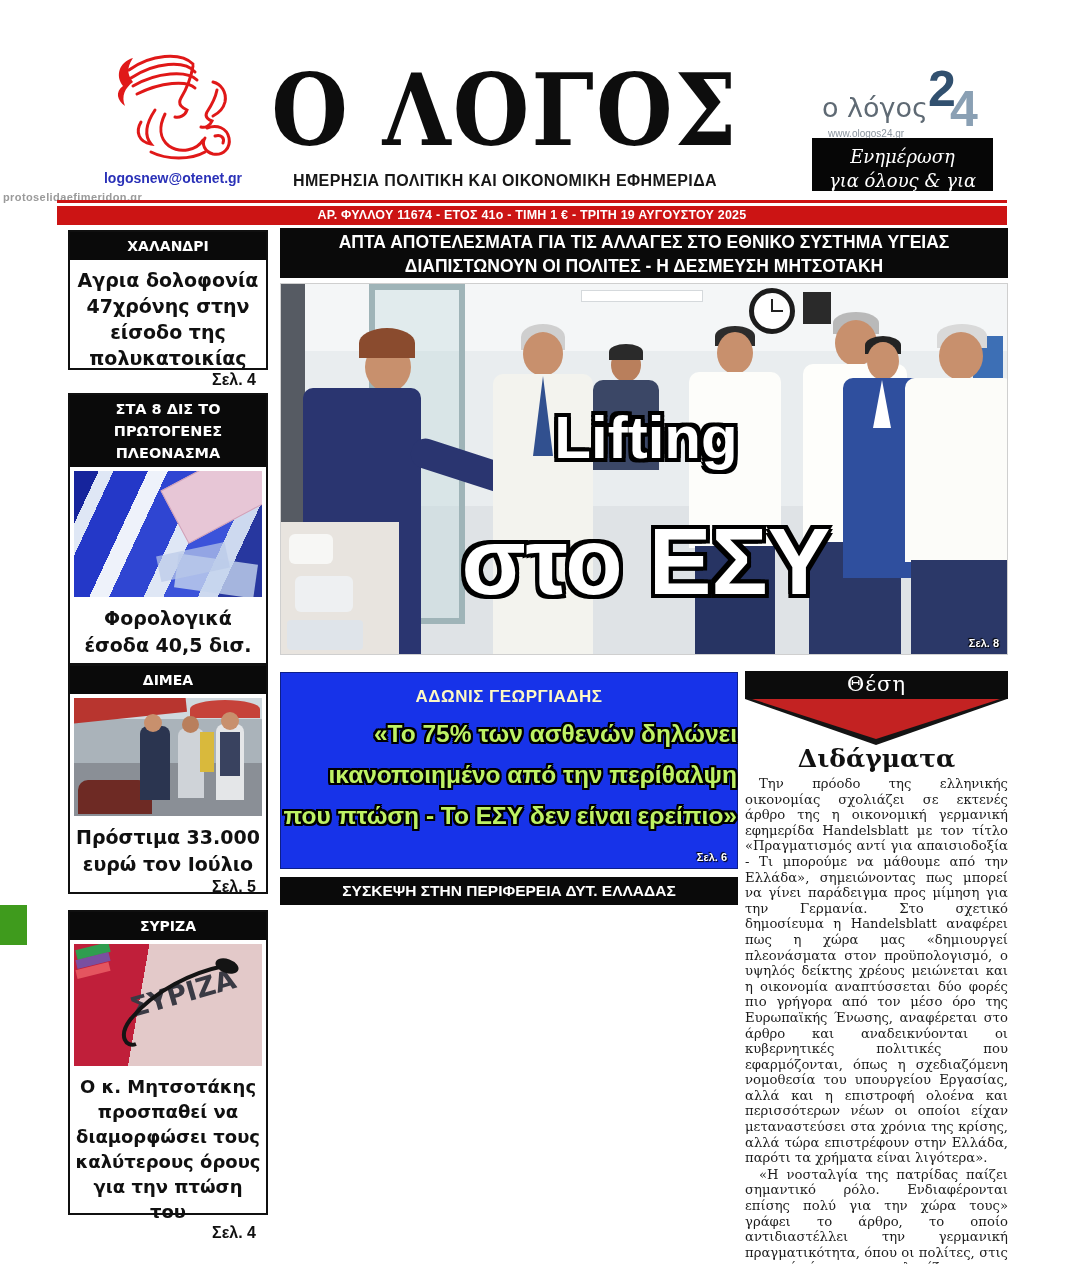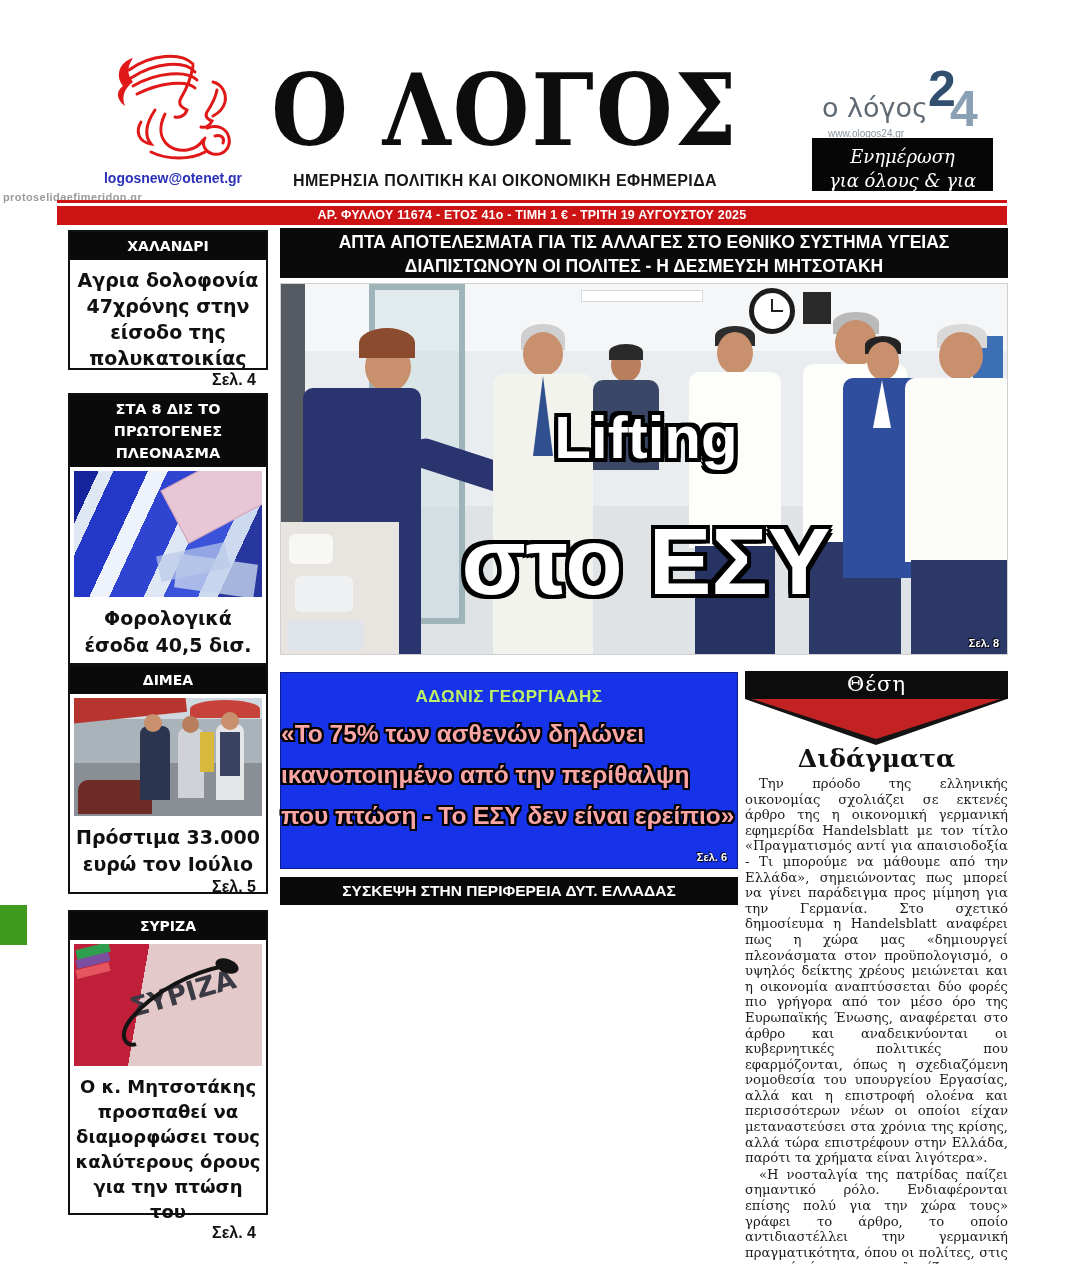--- a/index.html
+++ b/index.html
@@ -34,21 +34,21 @@
   
   .sbox{left:68px;width:196px;border:2px solid #101010;background:#fff;box-sizing:content-box;}
   .sbox-h{background:#0a0a0a;color:#fff;text-align:center;font-weight:bold;font-family:"DejaVu Sans",sans-serif;}
   .sbox-t{text-align:center;font-weight:bold;color:#101010;font-family:"DejaVu Sans",sans-serif;}
   .sref{text-align:right;font-weight:bold;font-size:16px;color:#101010;padding-right:10px;}
   .thumb{position:relative;overflow:hidden;}
   
   .outline-big{color:#fff;font-weight:bold;text-align:center;font-family:"Liberation Sans",sans-serif;
     text-shadow:-4px -4px 0 #000,4px -4px 0 #000,-4px 4px 0 #000,4px 4px 0 #000,
                 -4px 0 0 #000,4px 0 0 #000,0 -4px 0 #000,0 4px 0 #000;}
-  .outline-mid{color:#fca5a5;font-weight:bold;text-align:left;
+  .outline-mid{color:#bef264;font-weight:bold;text-align:right;
     text-shadow:-2px -2px 0 #000,2px -2px 0 #000,-2px 2px 0 #000,2px 2px 0 #000,
                 -2px 0 0 #000,2px 0 0 #000,0 -2px 0 #000,0 2px 0 #000;}
   .pageref-w{position:absolute;color:#fff;font-weight:bold;font-size:11px;
     text-shadow:1px 1px 1px #000,-1px -1px 1px #000;}
   
   #op-header{left:745px;top:671px;width:263px;height:28px;background:#0c0c0c;color:#fff;text-align:center;
      font-family:"DejaVu Serif",serif;font-size:21px;line-height:27px;letter-spacing:1px;}
   .tri{width:0;height:0;}
   #op-title{left:745px;top:744px;width:263px;text-align:center;font-family:"DejaVu Serif",serif;
      font-weight:bold;font-size:25px;color:#111;}
@@ -212,21 +212,21 @@
     <div style="position:absolute;left:8px;top:250px;width:44px;height:30px;background:#f7f7f5;border-radius:6px;"></div>
     <div style="position:absolute;left:14px;top:292px;width:58px;height:36px;background:#eef0f2;border-radius:6px;"></div>
     <div style="position:absolute;left:6px;top:336px;width:76px;height:30px;background:#dfe4ea;border-radius:4px;"></div>
 
     <div class="outline-big" style="position:absolute;left:140px;top:106px;width:450px;font-size:60px;line-height:96px;">Lifting</div>
     <div class="outline-big" style="position:absolute;left:120px;top:230px;width:490px;font-size:94px;line-height:96px;">στο ΕΣΥ</div>
     <div class="pageref-w" style="right:8px;bottom:5px;">Σελ. 8</div>
   </div>
 
   <div class="abs" style="left:280px;top:672px;width:458px;height:197px;background:#1733e9;border:1px solid #0d1f8a;box-sizing:border-box;">
-    <div style="margin-top:14px;text-align:center;color:#bef264;font-weight:bold;font-size:17px;letter-spacing:.5px;">ΑΔΩΝΙΣ ΓΕΩΡΓΙΑΔΗΣ</div>
+    <div style="margin-top:14px;text-align:center;color:#fef9c3;font-weight:bold;font-size:17px;letter-spacing:.5px;">ΑΔΩΝΙΣ ΓΕΩΡΓΙΑΔΗΣ</div>
     <div class="outline-mid" style="margin-top:6px;font-size:24.5px;line-height:41px;white-space:nowrap;">«Το 75% των ασθενών δηλώνει</div>
     <div class="outline-mid" style="font-size:24.5px;line-height:41px;white-space:nowrap;">ικανοποιημένο από την περίθαλψη</div>
     <div class="outline-mid" style="font-size:24.5px;line-height:41px;white-space:nowrap;">που πτώση - Το ΕΣΥ δεν είναι ερείπιο»</div>
     <div class="pageref-w" style="right:10px;bottom:5px;">Σελ. 6</div>
   </div>
 
   <div class="abs" style="left:280px;top:877px;width:458px;height:28px;background:#0a0a0a;color:#fff;text-align:center;font-weight:bold;font-size:15.5px;line-height:28px;">ΣΥΣΚΕΨΗ ΣΤΗΝ ΠΕΡΙΦΕΡΕΙΑ ΔΥΤ. ΕΛΛΑΔΑΣ</div>
 
   <div id="op-header" class="abs">Θέση</div>
   <div class="abs" style="left:745px;top:699px;width:263px;height:48px;">

